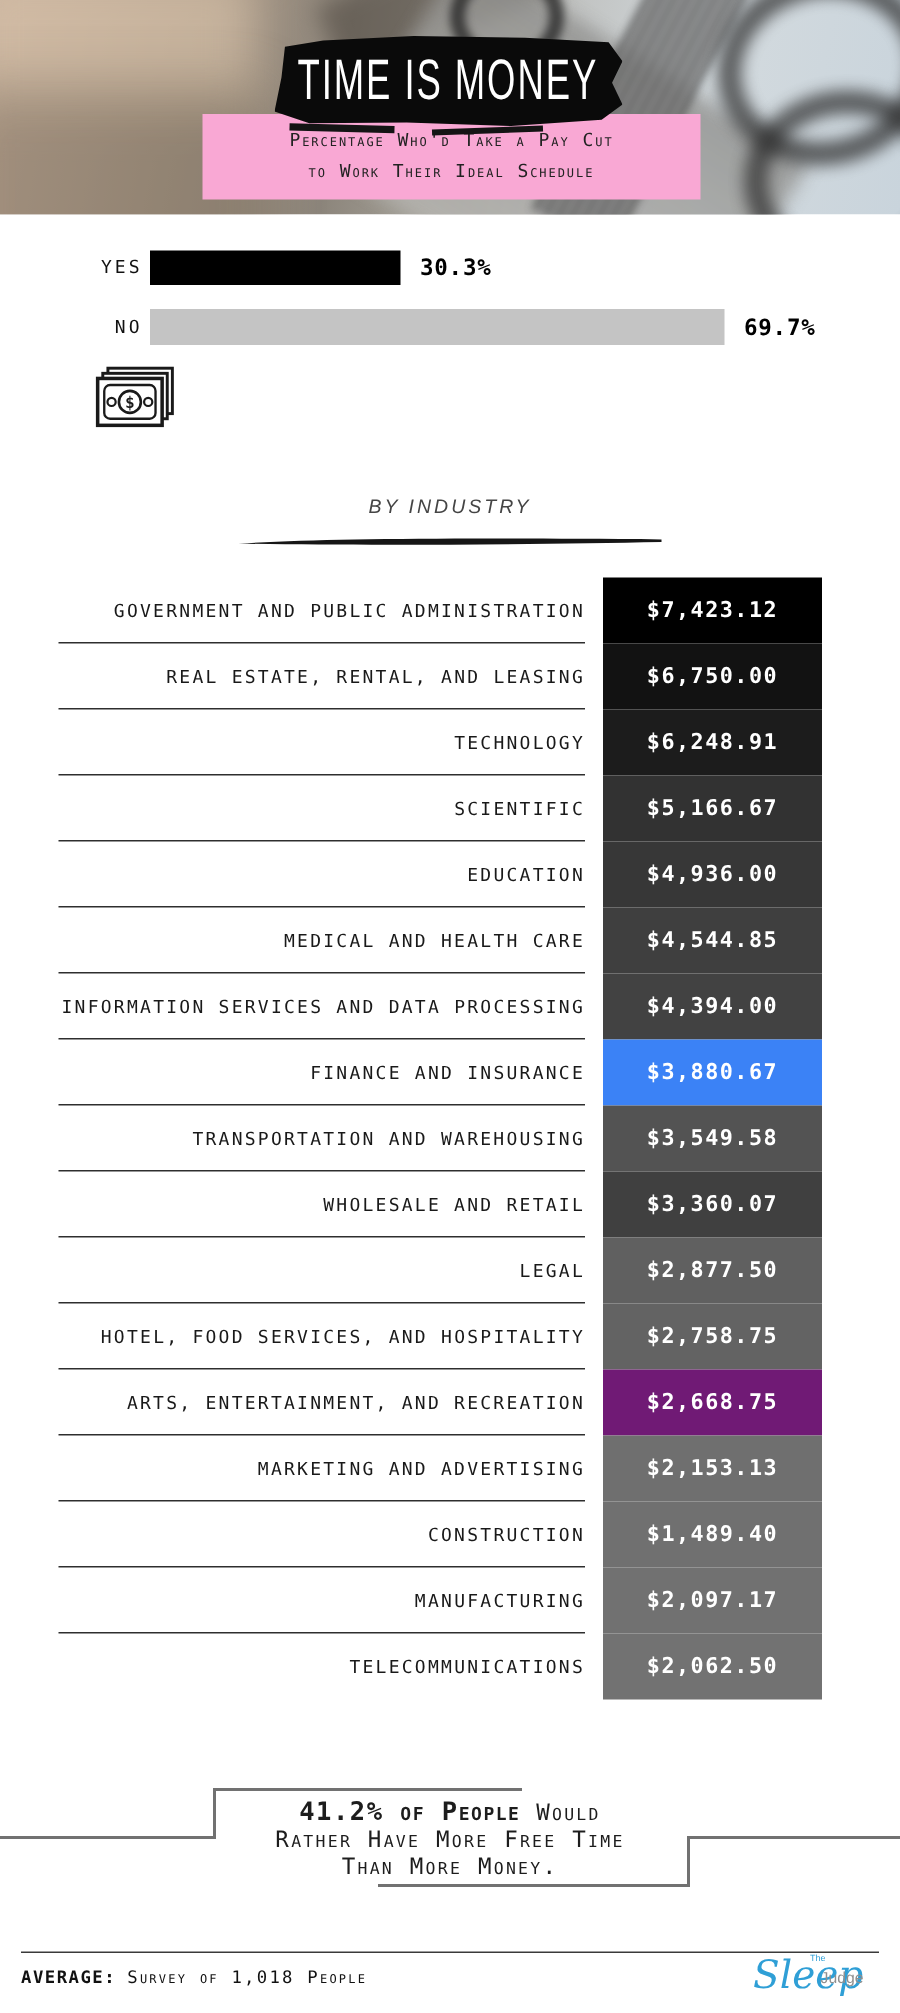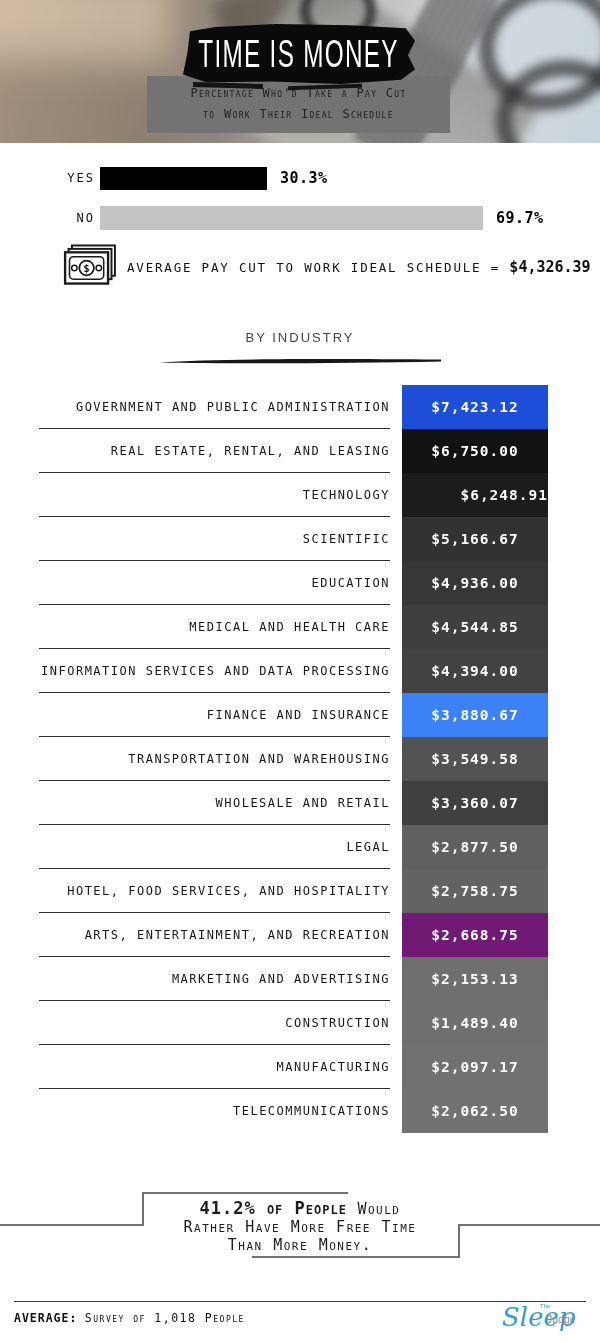--- a/index.html
+++ b/index.html
@@ -17,21 +17,21 @@
   .hb1 { left:215px; top:-28px; width:150px; height:55px; background:#4e473f; transform:rotate(-24deg); filter:blur(7px); opacity:.55; }
   .hb2 { left:398px; top:-35px; width:60px; height:200px; transform:rotate(28deg);
          background:repeating-linear-gradient(90deg,#3c3c3c 0 4px,#9a9a9a 4px 8px); filter:blur(3px); opacity:.75; }
   .hb3 { left:245px; top:25px; width:270px; height:170px; background:linear-gradient(#8f8f8d,#b7b6b2); transform:rotate(32deg); filter:blur(6px); opacity:.8; }
   .hb4 { left:478px; top:-18px; width:112px; height:96px; border:16px solid #2e2e2e; border-radius:50%; transform:rotate(-12deg); filter:blur(5px); opacity:.7; background:transparent; }
   .hb5 { left:496px; top:60px; width:106px; height:90px; border:16px solid #2e2e2e; border-radius:50%; filter:blur(5px); opacity:.7; }
   .hb6 { left:300px; top:-24px; width:56px; height:50px; border:10px solid #222222; border-radius:50%; filter:blur(3px); opacity:.75; }
   .hb7 { left:-30px; top:55px; width:210px; height:130px; background:#7b6f5f; filter:blur(18px); opacity:.45; }
   .hb8 { left:-20px; top:-20px; width:190px; height:95px; background:#d8c3ab; filter:blur(15px); opacity:.65; }
 
-  .subtitle-box { position:absolute; left:147px; top:76px; width:303px; background:#737373; z-index:2;
+  .subtitle-box { position:absolute; left:135px; top:76px; width:332px; background:#f9a8d4; z-index:2;
     text-align:center; padding:7px 0 8px; }
   .subtitle-line { display:block; font-size:12px; letter-spacing:1.3px; line-height:21px;
     font-variant:small-caps; color:#222222; white-space:nowrap; }
 
   .title-banner { position:absolute; left:183px; top:24px; width:232px; height:60px; background:#0a0a0a; z-index:3;
     clip-path:polygon(3% 12%,14% 5%,40% 0,72% 2%,96% 7%,100% 28%,97% 52%,100% 76%,94% 93%,68% 100%,38% 96%,10% 97%,0 84%,2% 46%);
     display:flex; align-items:center; justify-content:center; }
   .title-text { color:#ffffff; font-family:"Liberation Sans","DejaVu Sans",sans-serif; font-weight:300;
     font-size:38px; letter-spacing:2px; white-space:nowrap; transform:scaleX(.64); transform-origin:center; }
   .streak { position:absolute; background:#141414; z-index:3; }
@@ -44,21 +44,21 @@
   .yn-value { position:absolute; font-weight:bold; font-size:15px; color:#000000; letter-spacing:.5px; }
 
   
   .average { position:absolute; left:63px; top:243px; width:530px; height:48px; display:flex; align-items:center; }
   .avg-icon { flex:0 0 auto; margin-right:9px; }
   .avg-text { font-size:12.5px; letter-spacing:1.8px; color:#111111; white-space:nowrap; }
   .avg-amount { font-weight:bold; font-size:15px; letter-spacing:0; }
 
   
   .industry-head { position:absolute; left:0; top:330px; width:600px; text-align:center;
-    font-family:"Liberation Sans","DejaVu Sans",sans-serif; font-weight:400; font-size:13px; letter-spacing:2px; color:#454545; }
+    font-family:"Liberation Sans","DejaVu Sans",sans-serif; font-weight:400; font-size:13px; letter-spacing:2px; color:#454545;font-style:italic; }
   .industry-underline { position:absolute; left:155px; top:350px; }
 
   .industry-table { position:absolute; left:0; top:385px; width:600px; }
   .ind-row { position:relative; height:44px; }
   .ind-label { position:absolute; left:39px; width:351px; top:0; height:44px; line-height:44px;
     text-align:right; font-size:12px; letter-spacing:1.5px; color:#191919; white-space:nowrap; }
   .ind-line { position:absolute; left:39px; width:351px; bottom:0; border-bottom:1.5px solid #2e2e2e; }
   .ind-box { position:absolute; left:402px; top:0; width:146px; height:44px; line-height:44px;
     text-align:center; color:#ffffff; font-weight:bold; font-size:14.5px; letter-spacing:1px; }
 
@@ -127,43 +127,42 @@
         <rect x="9" y="1.5" width="44" height="31" fill="#ffffff" stroke="#1a1a1a" stroke-width="2"></rect>
         <rect x="5.5" y="5" width="44" height="31" fill="#ffffff" stroke="#1a1a1a" stroke-width="2"></rect>
         <rect x="2" y="8.5" width="44" height="32" fill="#ffffff" stroke="#1a1a1a" stroke-width="2.4"></rect>
         <rect x="6.5" y="13" width="35" height="23" rx="4" fill="none" stroke="#1a1a1a" stroke-width="1.6"></rect>
         <circle cx="24" cy="24.5" r="7.5" fill="none" stroke="#1a1a1a" stroke-width="1.8"></circle>
         <text x="24" y="28.6" text-anchor="middle" font-size="11" font-weight="bold" font-family="DejaVu Sans Mono, monospace" fill="#1a1a1a">$</text>
         <circle cx="11.5" cy="24.5" r="2.8" fill="none" stroke="#1a1a1a" stroke-width="1.5"></circle>
         <circle cx="36.5" cy="24.5" r="2.8" fill="none" stroke="#1a1a1a" stroke-width="1.5"></circle>
       </svg>
     </span>
-    <span class="avg-text"><span>AVERAGE PAY CUT TO WORK IDEAL SCHEDULE =</span>&nbsp;<span class="avg-amount">$4,326.39</span></span>
   </section>
 
   <div class="industry-head">BY INDUSTRY</div>
   <div class="industry-underline">
     <svg width="290" height="8" viewBox="0 0 290 8">
       <path d="M4 5.4 C 60 2.2, 140 1.4, 286 2.6 L 286 4.4 C 200 6.2, 80 6.8, 4 5.4 Z" fill="#161616"></path>
     </svg>
   </div>
   <section class="industry-table" id="industry-table">
       <div class="ind-row">
         <div class="ind-label">GOVERNMENT AND PUBLIC ADMINISTRATION</div>
-        <div class="ind-box" style="background: #1d4ed8; text-align: center;">$7,423.12</div>
+        <div class="ind-box" style="background: #000000; text-align: center;">$7,423.12</div>
         <div class="ind-line"></div>
       </div>
       <div class="ind-row">
         <div class="ind-label">REAL ESTATE, RENTAL, AND LEASING</div>
         <div class="ind-box" style="background: rgb(18, 18, 18);">$6,750.00</div>
         <div class="ind-line"></div>
       </div>
       <div class="ind-row">
         <div class="ind-label">TECHNOLOGY</div>
-        <div class="ind-box" style="background: rgb(28, 28, 28); text-align: right;">$6,248.91</div>
+        <div class="ind-box" style="background: rgb(28, 28, 28);">$6,248.91</div>
         <div class="ind-line"></div>
       </div>
       <div class="ind-row">
         <div class="ind-label">SCIENTIFIC</div>
         <div class="ind-box" style="background: rgb(50, 50, 50);">$5,166.67</div>
         <div class="ind-line"></div>
       </div>
       <div class="ind-row">
         <div class="ind-label">EDUCATION</div>
         <div class="ind-box" style="background: rgb(55, 55, 55);">$4,936.00</div>

